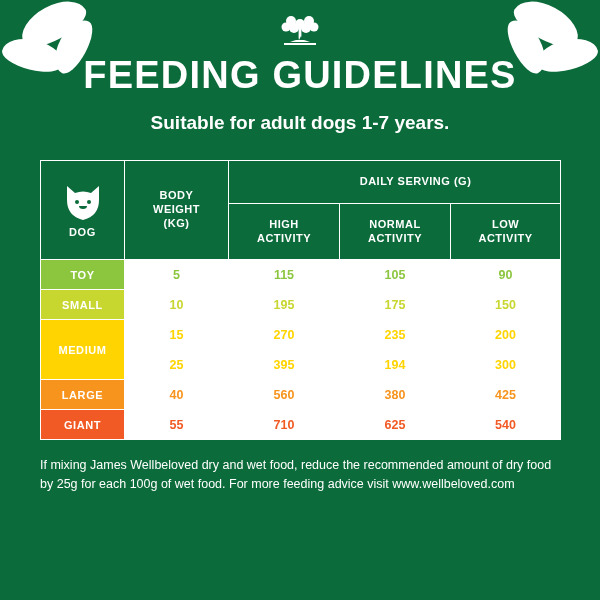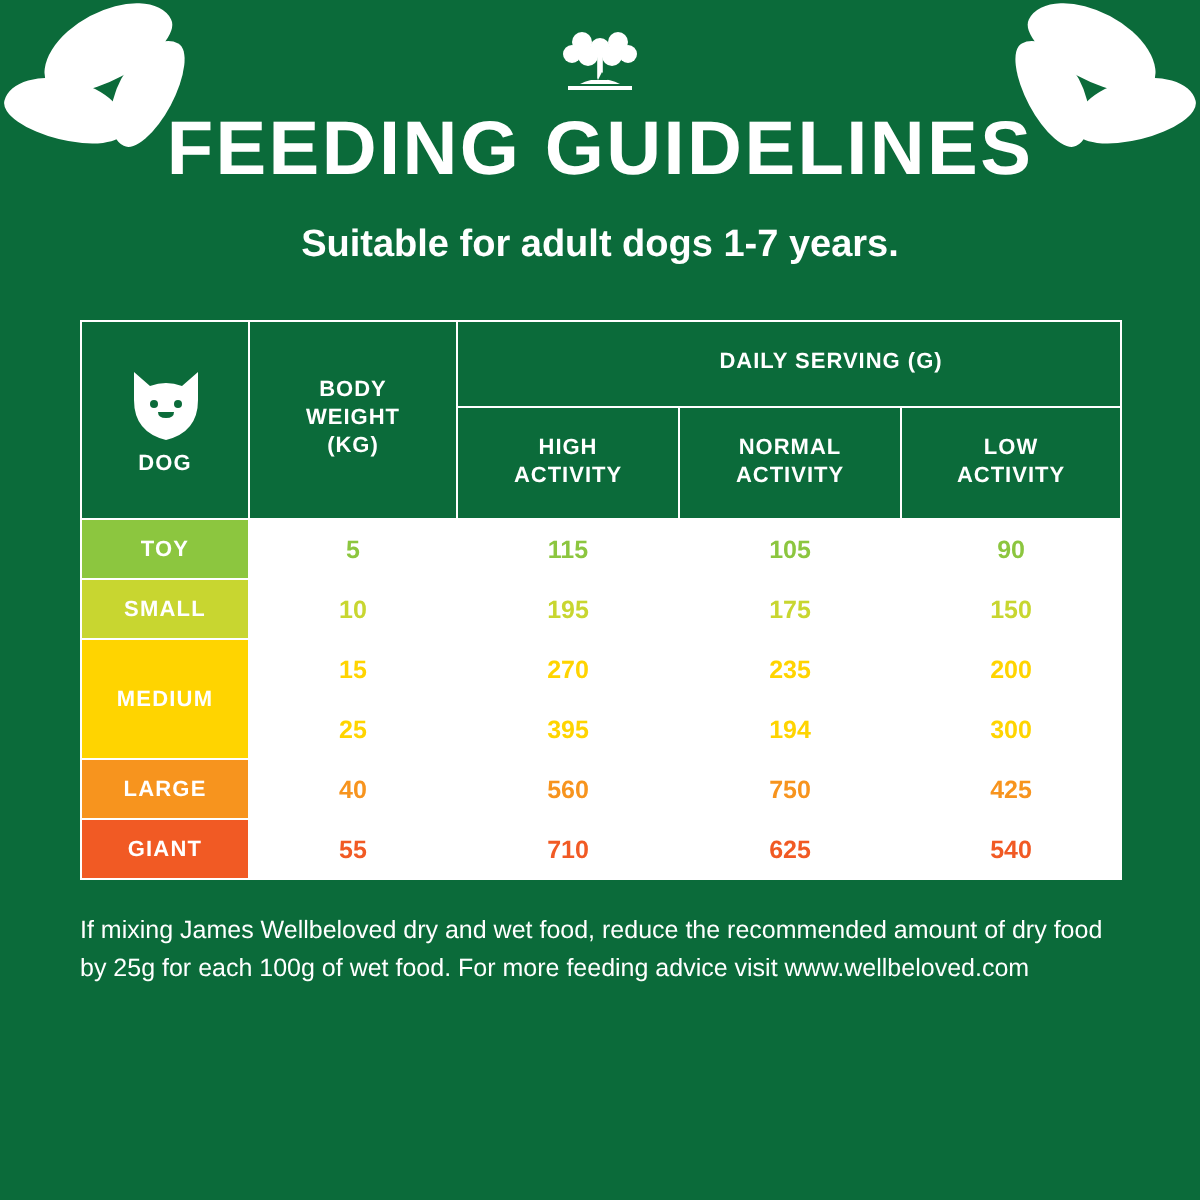--- a/index.html
+++ b/index.html
@@ -259,21 +259,21 @@
           <td class="val-cell">25</td>
           <td class="val-cell">395</td>
           <td class="val-cell">194</td>
           <td class="val-cell">300</td>
         </tr>
 
         <tr class="row-large">
           <td class="cat-cell">LARGE</td>
           <td class="val-cell">40</td>
           <td class="val-cell">560</td>
-          <td class="val-cell">750</td>
+          <td class="val-cell">380</td>
           <td class="val-cell">425</td>
         </tr>
 
         <tr class="row-giant">
           <td class="cat-cell">GIANT</td>
           <td class="val-cell">55</td>
           <td class="val-cell">710</td>
           <td class="val-cell">625</td>
           <td class="val-cell">540</td>
         </tr>

